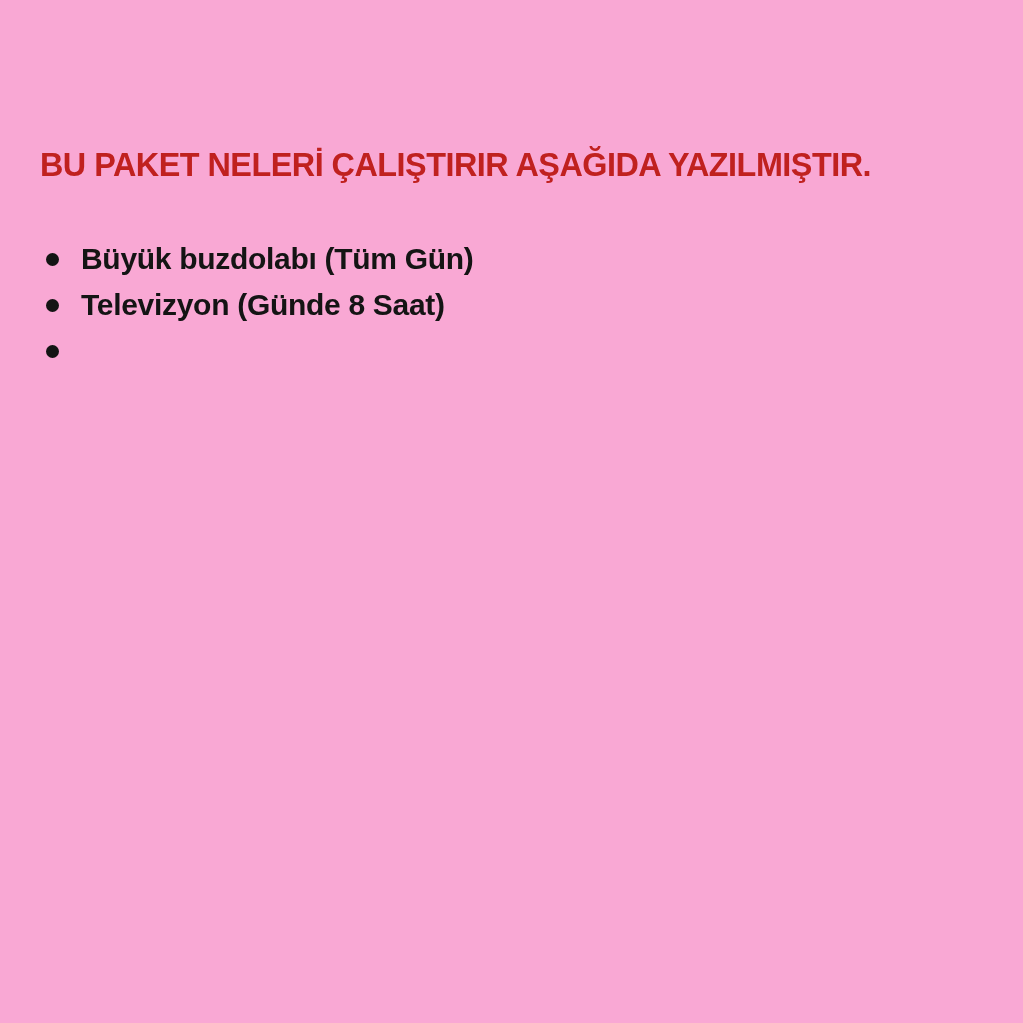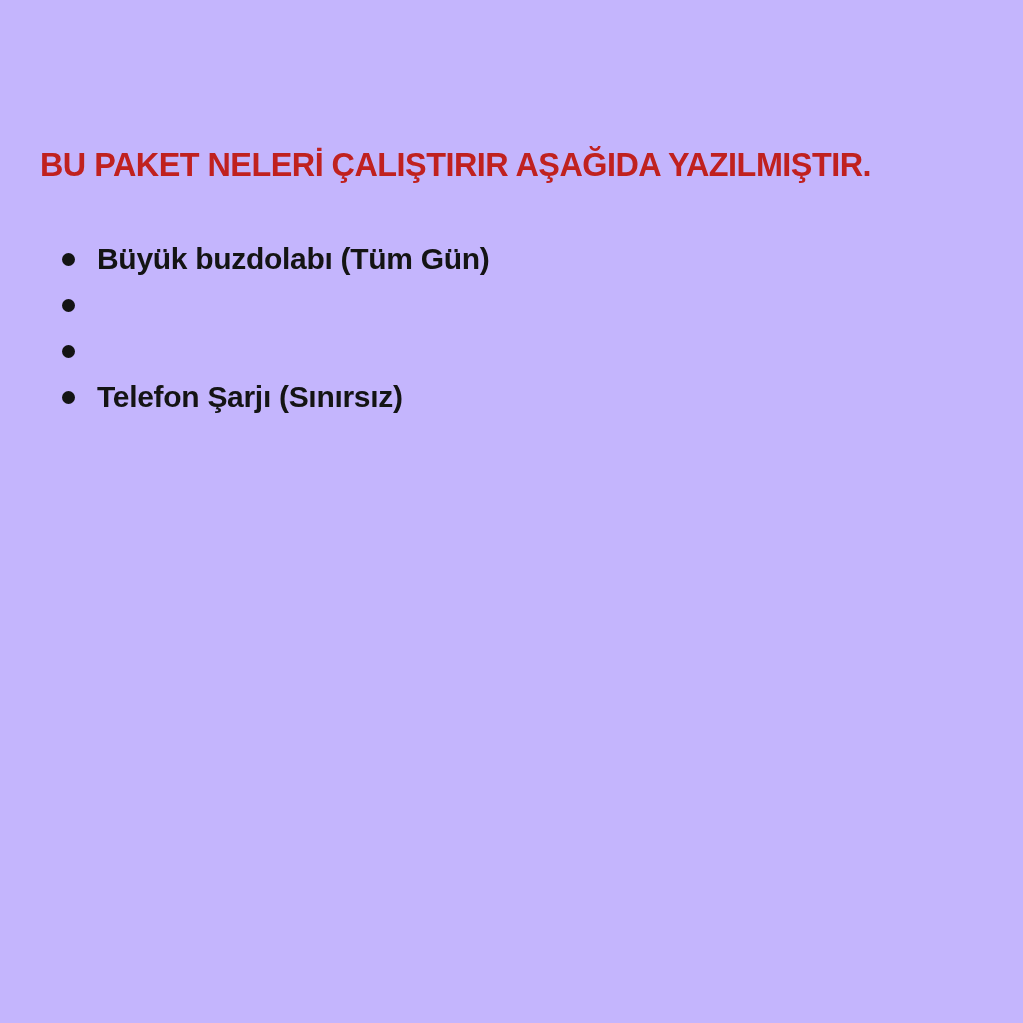--- a/index.html
+++ b/index.html
@@ -7,37 +7,37 @@
     width: 1023px;
     height: 1023px;
     background: #ffffff;
     font-family: "Liberation Sans", sans-serif;
     overflow: hidden;
   }
   .page {
     position: relative;
     width: 1023px;
     height: 1023px;
-    background: #c4b5fd;
+    background: #f9a8d4;
   }
   .title {
     position: absolute;
     left: 40px;
     top: 146px;
     font-size: 33px;
     font-weight: 800;
     letter-spacing: -0.5px;
     color: #c0211f;
     white-space: nowrap;
     transform: scaleX(0.98);
     transform-origin: left center;
   }
   .bullet-list {
     position: absolute;
-    left: 62px;
+    left: 46px;
     top: 236px;
     list-style: none;
   }
   .bullet-item {
     display: flex;
     align-items: center;
     height: 46px;
     font-size: 30px;
     font-weight: 700;
     letter-spacing: -0.3px;
@@ -60,23 +60,20 @@
 
   <h1 class="title">BU PAKET NELERİ ÇALIŞTIRIR AŞAĞIDA YAZILMIŞTIR.</h1>
 
   <ul class="bullet-list">
     <li class="bullet-item">
       <span class="bullet-dot"></span>
       <span>Büyük buzdolabı (Tüm Gün)</span>
     </li>
     <li class="bullet-item">
       <span class="bullet-dot"></span>
+      <span>Televizyon (Günde 8 Saat)</span>
     </li>
     <li class="bullet-item">
       <span class="bullet-dot"></span>
-    </li>
-    <li class="bullet-item">
-      <span class="bullet-dot"></span>
-      <span>Telefon Şarjı (Sınırsız)</span>
     </li>
   </ul>
 
 </div>
 
 </body></html>

